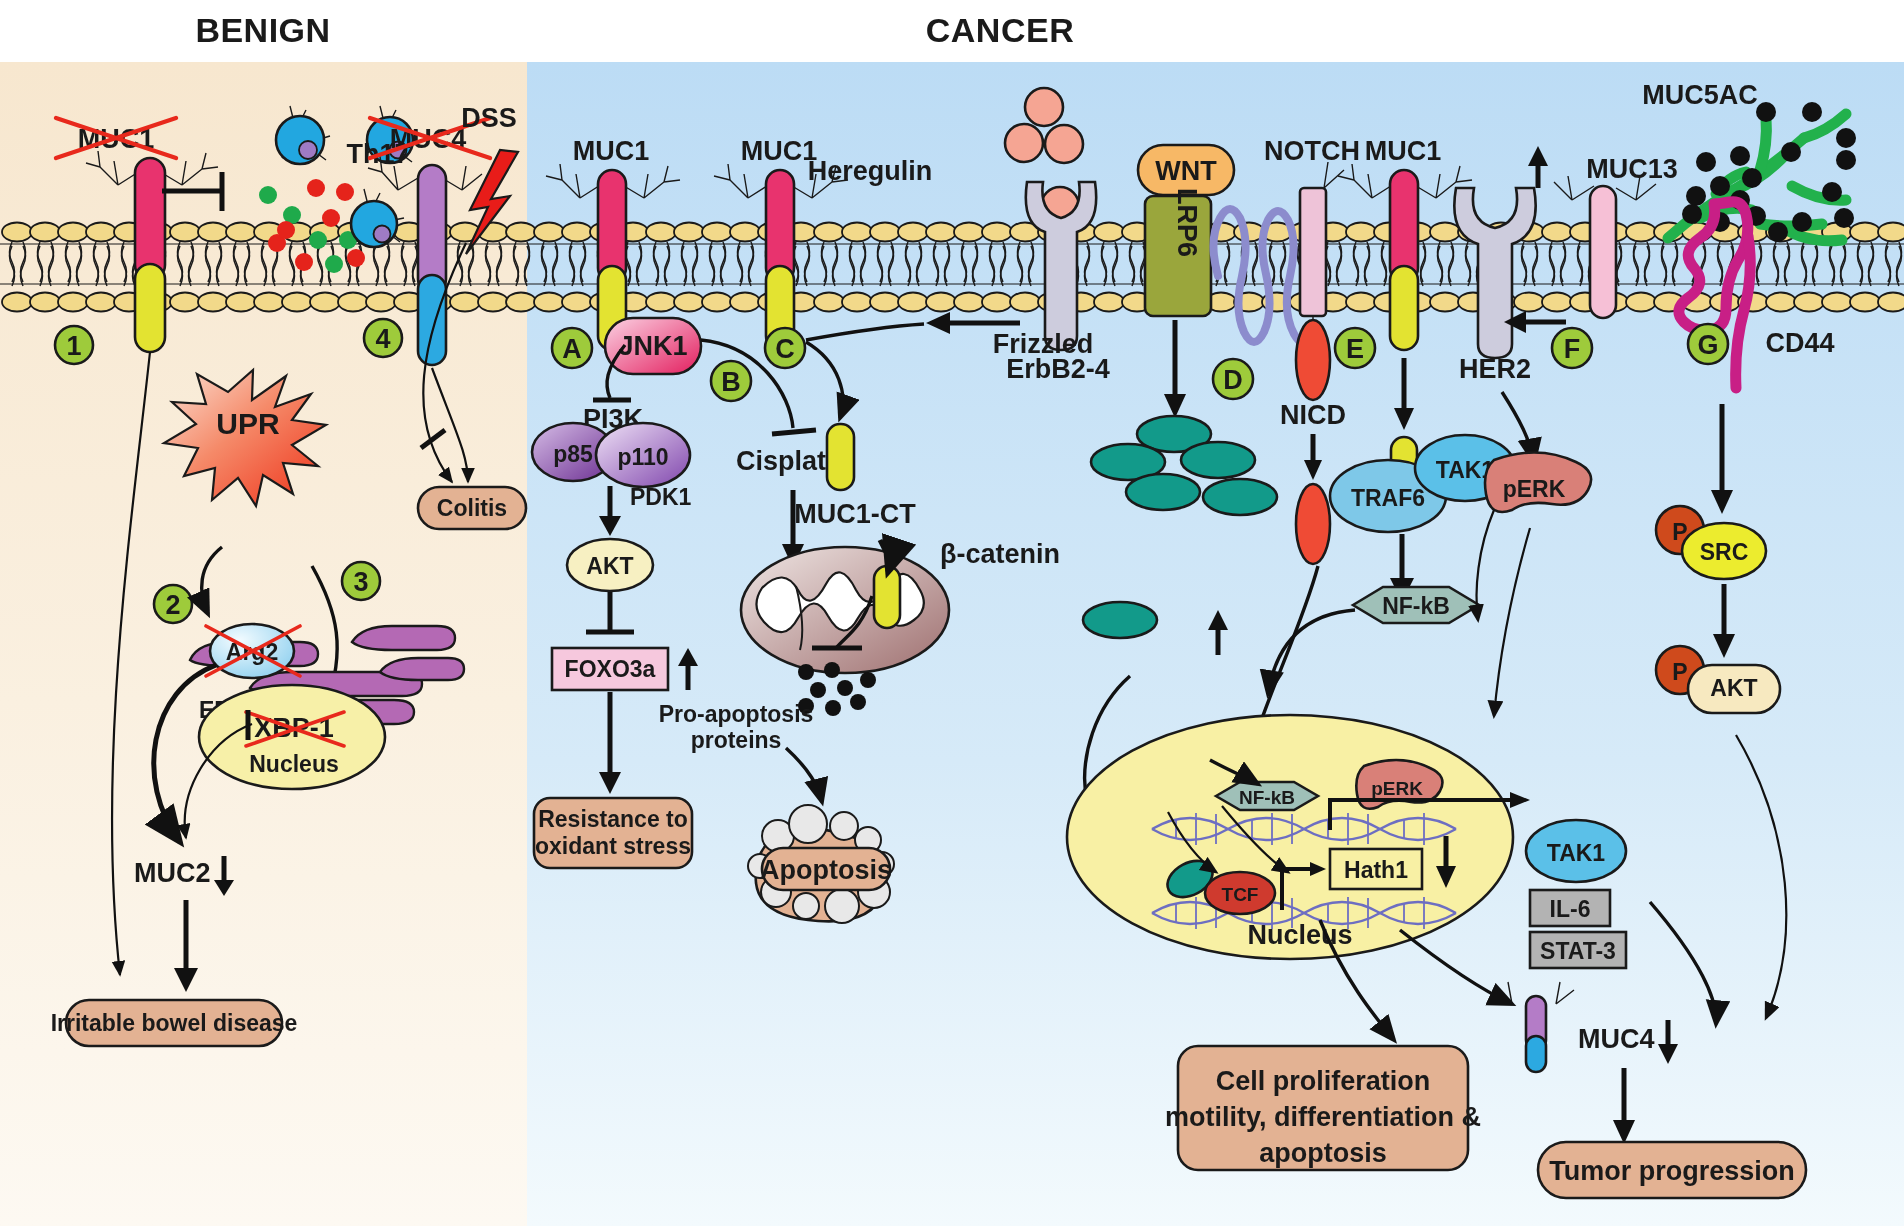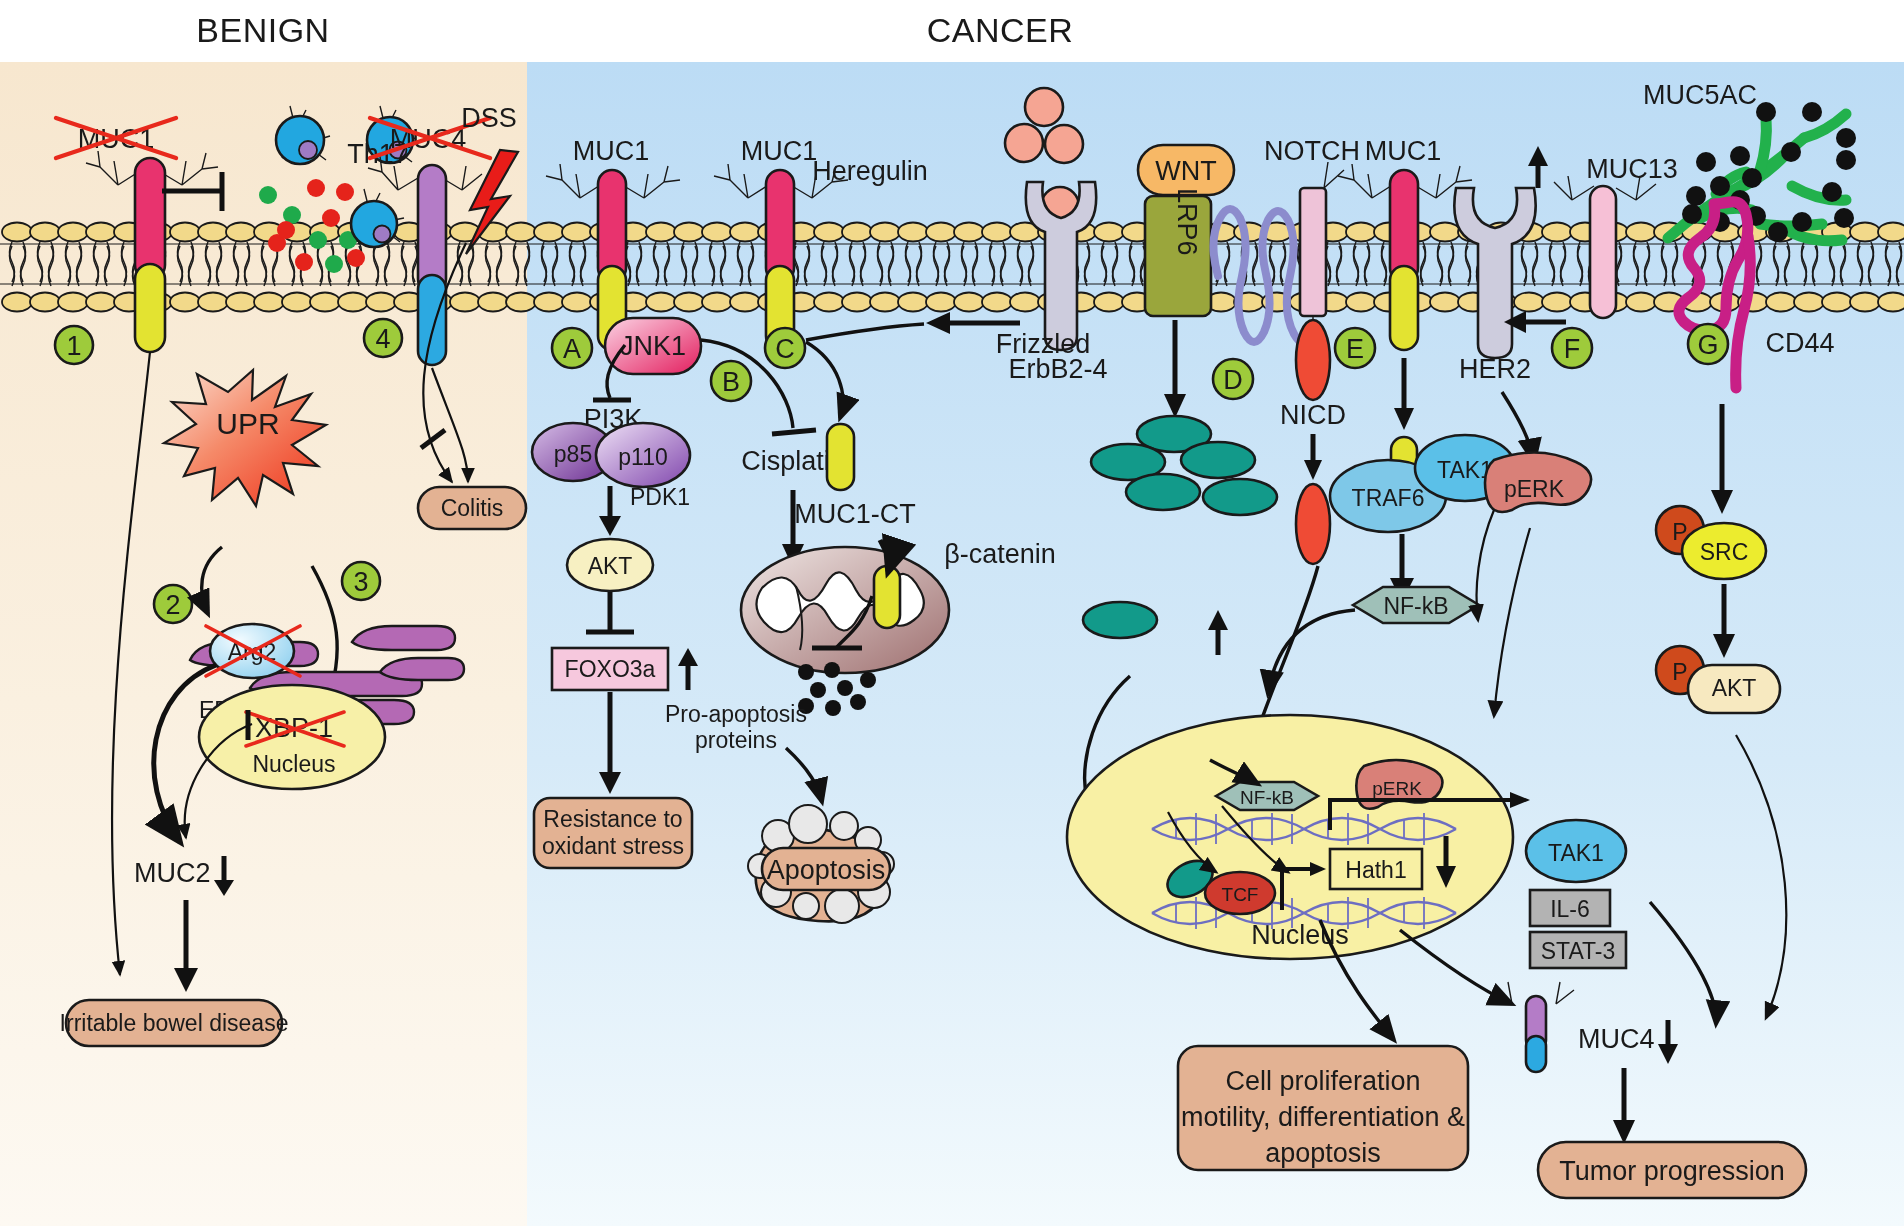--- a/index.html
+++ b/index.html
@@ -1,17 +1,17 @@
 <!DOCTYPE html>
 <html><head>
 <meta charset="utf-8">
 <style>
   html,body{margin:0;padding:0;background:#ffffff;}
   body{width:1904px;height:1226px;font-family:"Liberation Sans",sans-serif;}
-  #stage{position:relative;width:1904px;height:1226px;overflow:hidden;background:#fff;}
+  #stage{position:relative;width:1904px;height:1226px;overflow:hidden;background:#fff;font-weight:bold;}
   svg#diagram{position:absolute;left:0;top:0;width:1904px;height:1226px;}
   .lbl{font-family:"Liberation Sans",sans-serif;fill:#1a1a1a;}
   .hdr{font-size:34px;letter-spacing:.5px;}
   .big{font-size:30px;}
   .med{font-size:27px;}
   .sml{font-size:23px;}
   .xsml{font-size:19px;}
   .ctr{text-anchor:middle;}
   .lft{text-anchor:start;}
   .outline{stroke:#1a1a1a;stroke-width:2.6;}

